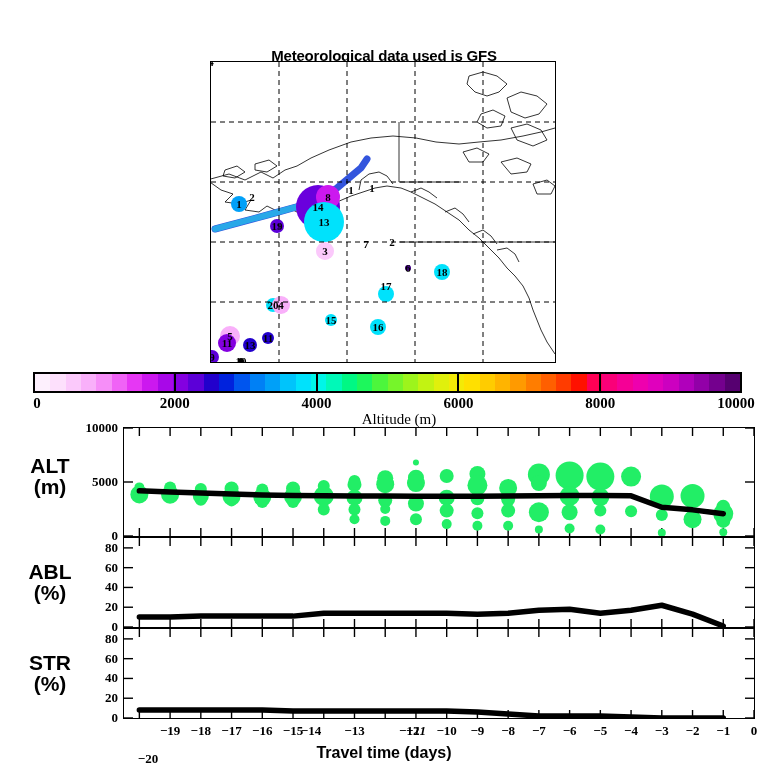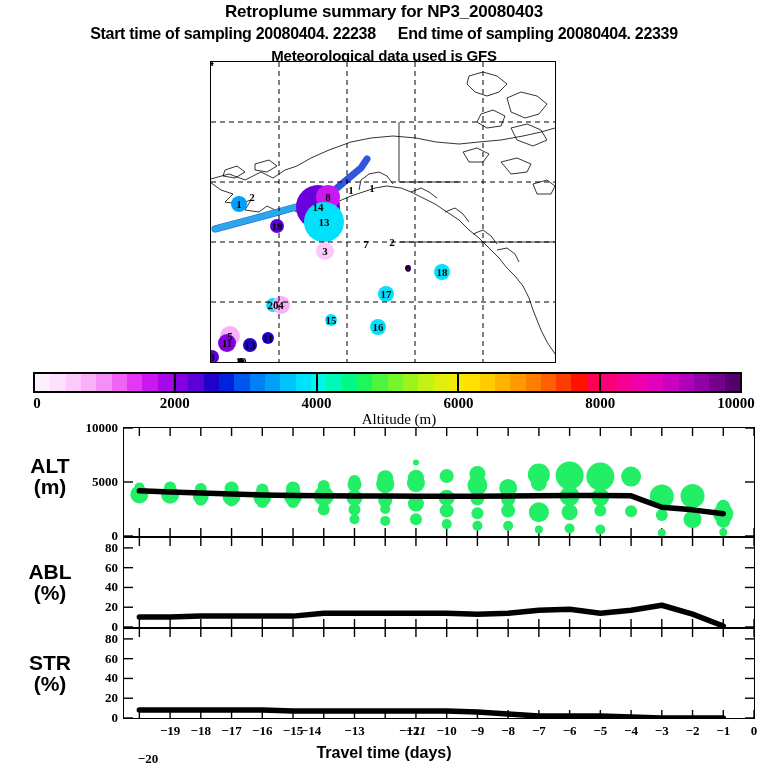--- a/index.html
+++ b/index.html
@@ -171,24 +171,20 @@
     font-size: 16px;
     font-weight: bold;
     color: #000;
   }
 </style>
 </head>
 <body>
 
 <div id="root">
 
-  <div class="title-main">Retroplume summary for NP3_20080403</div>
-  <div class="title-times">
-    <span>Start time of sampling 20080404. 22238</span><span class="gap"></span><span>End time of sampling 20080404. 22339</span>
-  </div>
   <div class="title-met">Meteorological data used is GFS</div>
 
   <div id="map-panel">
     <svg id="map-svg" width="344" height="300" viewBox="0 0 344 300">
 
       <g fill="none" stroke="#000" stroke-width="0.8">
         <path d="M -4 118 L 18 112 L 34 118 L 50 110 L 62 116 L 74 108 L 86 104
                  L 100 96 L 118 88 L 140 80 L 160 76 L 182 74 L 205 76 L 225 80
                  L 248 82 L 268 80 L 290 78 L 312 74 L 330 70 L 344 66"></path>
         <path d="M -4 118 L 10 128 L 22 132 L 14 140 L 28 142 L 40 138 L 34 148
@@ -262,21 +258,21 @@
         <div class="plume-label" style="left: 117px; top: 135px; color: rgb(0, 0, 0);">8</div>
         <div class="plume-label" style="left: 113px; top: 160px; color: rgb(0, 0, 0);">13</div>
         <div class="plume-label" style="left: 66px; top: 164px; color: rgb(0, 0, 0);">19</div>
         <div class="plume-label" style="left: 114px; top: 189px; color: rgb(0, 0, 0);">3</div>
         <div class="plume-label" style="left: 140px; top: 128px; color: rgb(0, 0, 0);">1</div>
         <div class="plume-label" style="left: 161px; top: 126px; color: rgb(0, 0, 0);">1</div>
         <div class="plume-label" style="left: 155px; top: 182px; color: rgb(0, 0, 0);">7</div>
         <div class="plume-label" style="left: 181px; top: 180px; color: rgb(0, 0, 0);">2</div>
         <div class="plume-label" style="left: 197px; top: 206px; color: rgb(0, 0, 0);">6</div>
         <div class="plume-label" style="left: 231px; top: 210px; color: rgb(0, 0, 0);">18</div>
-        <div class="plume-label" style="left: 175px; top: 232px; color: rgb(0, 0, 0);">17</div>
+        <div class="plume-label" style="left: 175px; top: 224px; color: rgb(0, 0, 0);">17</div>
         <div class="plume-label" style="left: 167px; top: 265px; color: rgb(0, 0, 0);">16</div>
         <div class="plume-label" style="left: 120px; top: 258px; color: rgb(0, 0, 0);">15</div>
         <div class="plume-label" style="left: 62px; top: 243px; color: rgb(0, 0, 0);">20</div>
         <div class="plume-label" style="left: 70px; top: 243px; color: rgb(0, 0, 0);">4</div>
         <div class="plume-label" style="left: 19px; top: 274px; color: rgb(0, 0, 0);">5</div>
         <div class="plume-label" style="left: 16px; top: 281px; color: rgb(0, 0, 0);">11</div>
         <div class="plume-label" style="left: 39px; top: 283px; color: rgb(0, 0, 0);">13</div>
         <div class="plume-label" style="left: 57px; top: 276px; color: rgb(0, 0, 0);">11</div>
         <div class="plume-label" style="left: 1px; top: 295px; color: rgb(0, 0, 0);">9</div>
         <div class="plume-label" style="left: 30px; top: 299px; color: rgb(0, 0, 0);">10</div>

